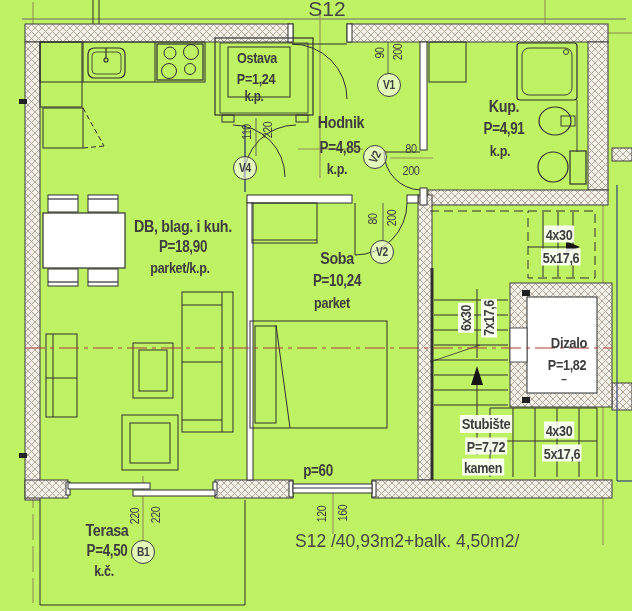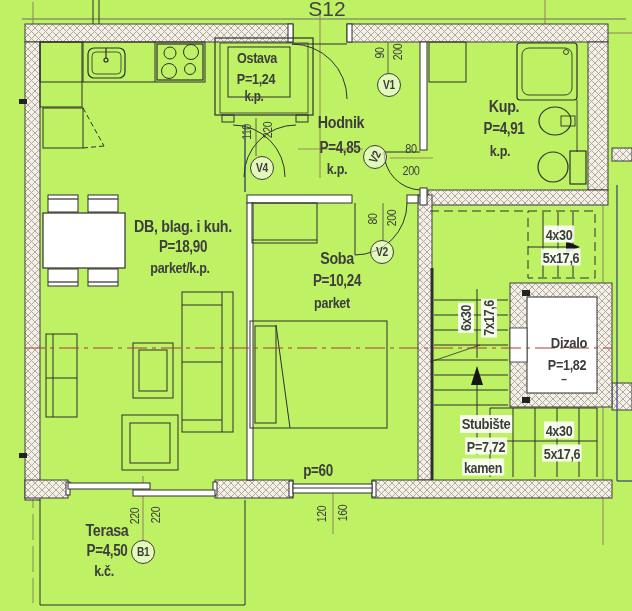--- a/index.html
+++ b/index.html
@@ -228,20 +228,21 @@
   <g stroke="#8f8258" stroke-width="0.9">
     <line x1="388" y1="42" x2="388" y2="73" stroke="#555"></line>
     <line x1="383" y1="203" x2="383" y2="240" stroke="#555"></line>
     <line x1="256" y1="118" x2="256" y2="156" stroke="#555"></line>
     <line x1="298" y1="149" x2="363" y2="149"></line>
     <line x1="390" y1="158" x2="433" y2="158"></line>
   </g>
 </svg>
 
   <div class="lbl plain" style="left:327px;top:9px;font-size:21px;">S12</div>
+  <div class="lbl plain leftal" style="left:295px;top:541px;font-size:17.5px;">S12 /40,93m2+balk. 4,50m2/</div>
 
   <div class="lbl" style="left:257px;top:57px;font-size:15px;">Ostava</div>
   <div class="lbl" style="left:256px;top:78px;font-size:15px;">P=1,24</div>
   <div class="lbl" style="left:254px;top:96px;font-size:14px;">k.p.</div>
 
   <div class="lbl" style="left:341px;top:123px;font-size:17px;">Hodnik</div>
   <div class="lbl" style="left:340px;top:148px;font-size:16px;">P=4,85</div>
   <div class="lbl" style="left:337px;top:168px;font-size:15px;">k.p.</div>
 
   <div class="lbl" style="left:504px;top:107px;font-size:17px;">Kup.</div>
@@ -292,20 +293,20 @@
 
   <div class="tag" style="left:377px;top:73px;">
     <span class="inner">V1</span>
     </div>
   <div class="tag" style="left:363px;top:145px;">
     <span class="tilt">V2</span>
     </div>
   <div class="tag" style="left:370px;top:240px;">
     <span class="inner">V2</span>
     </div>
-  <div class="tag" style="left:250px;top:156px;">
+  <div class="tag" style="left:233px;top:156px;">
     <span class="inner">V4</span>
     </div>
   <div class="tag" style="left:131px;top:540px;">
     <span class="inner">B1</span>
     </div>
 
 </div>
 
 </body></html>

